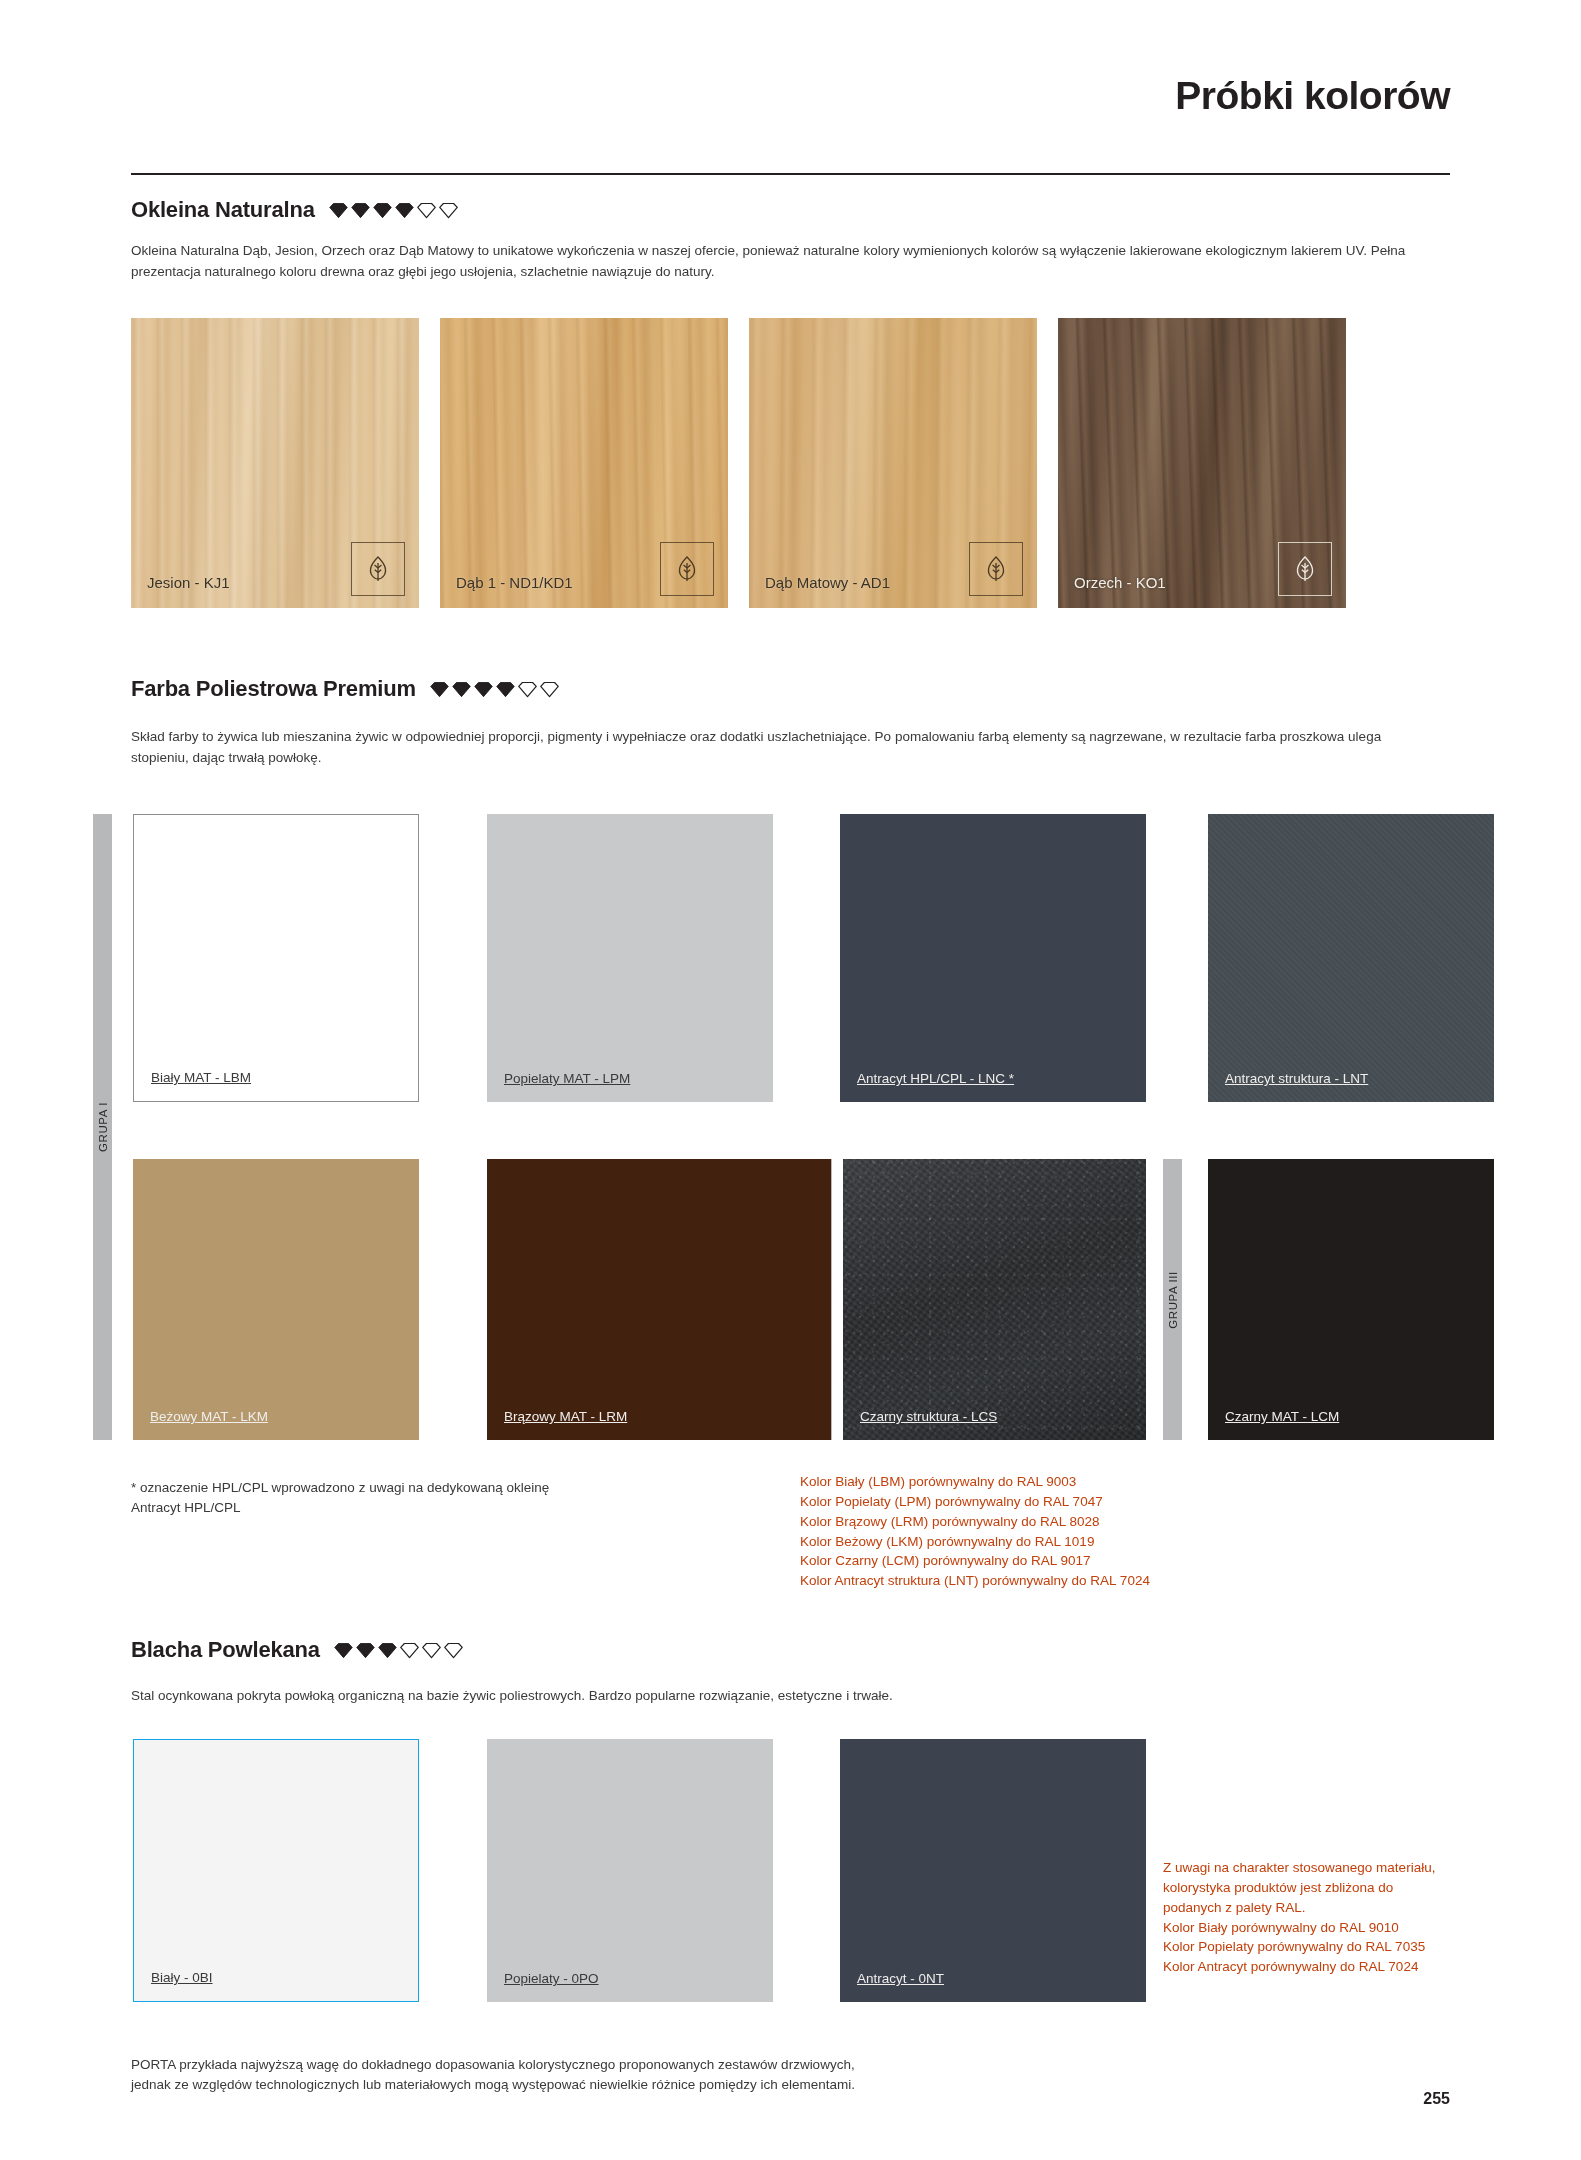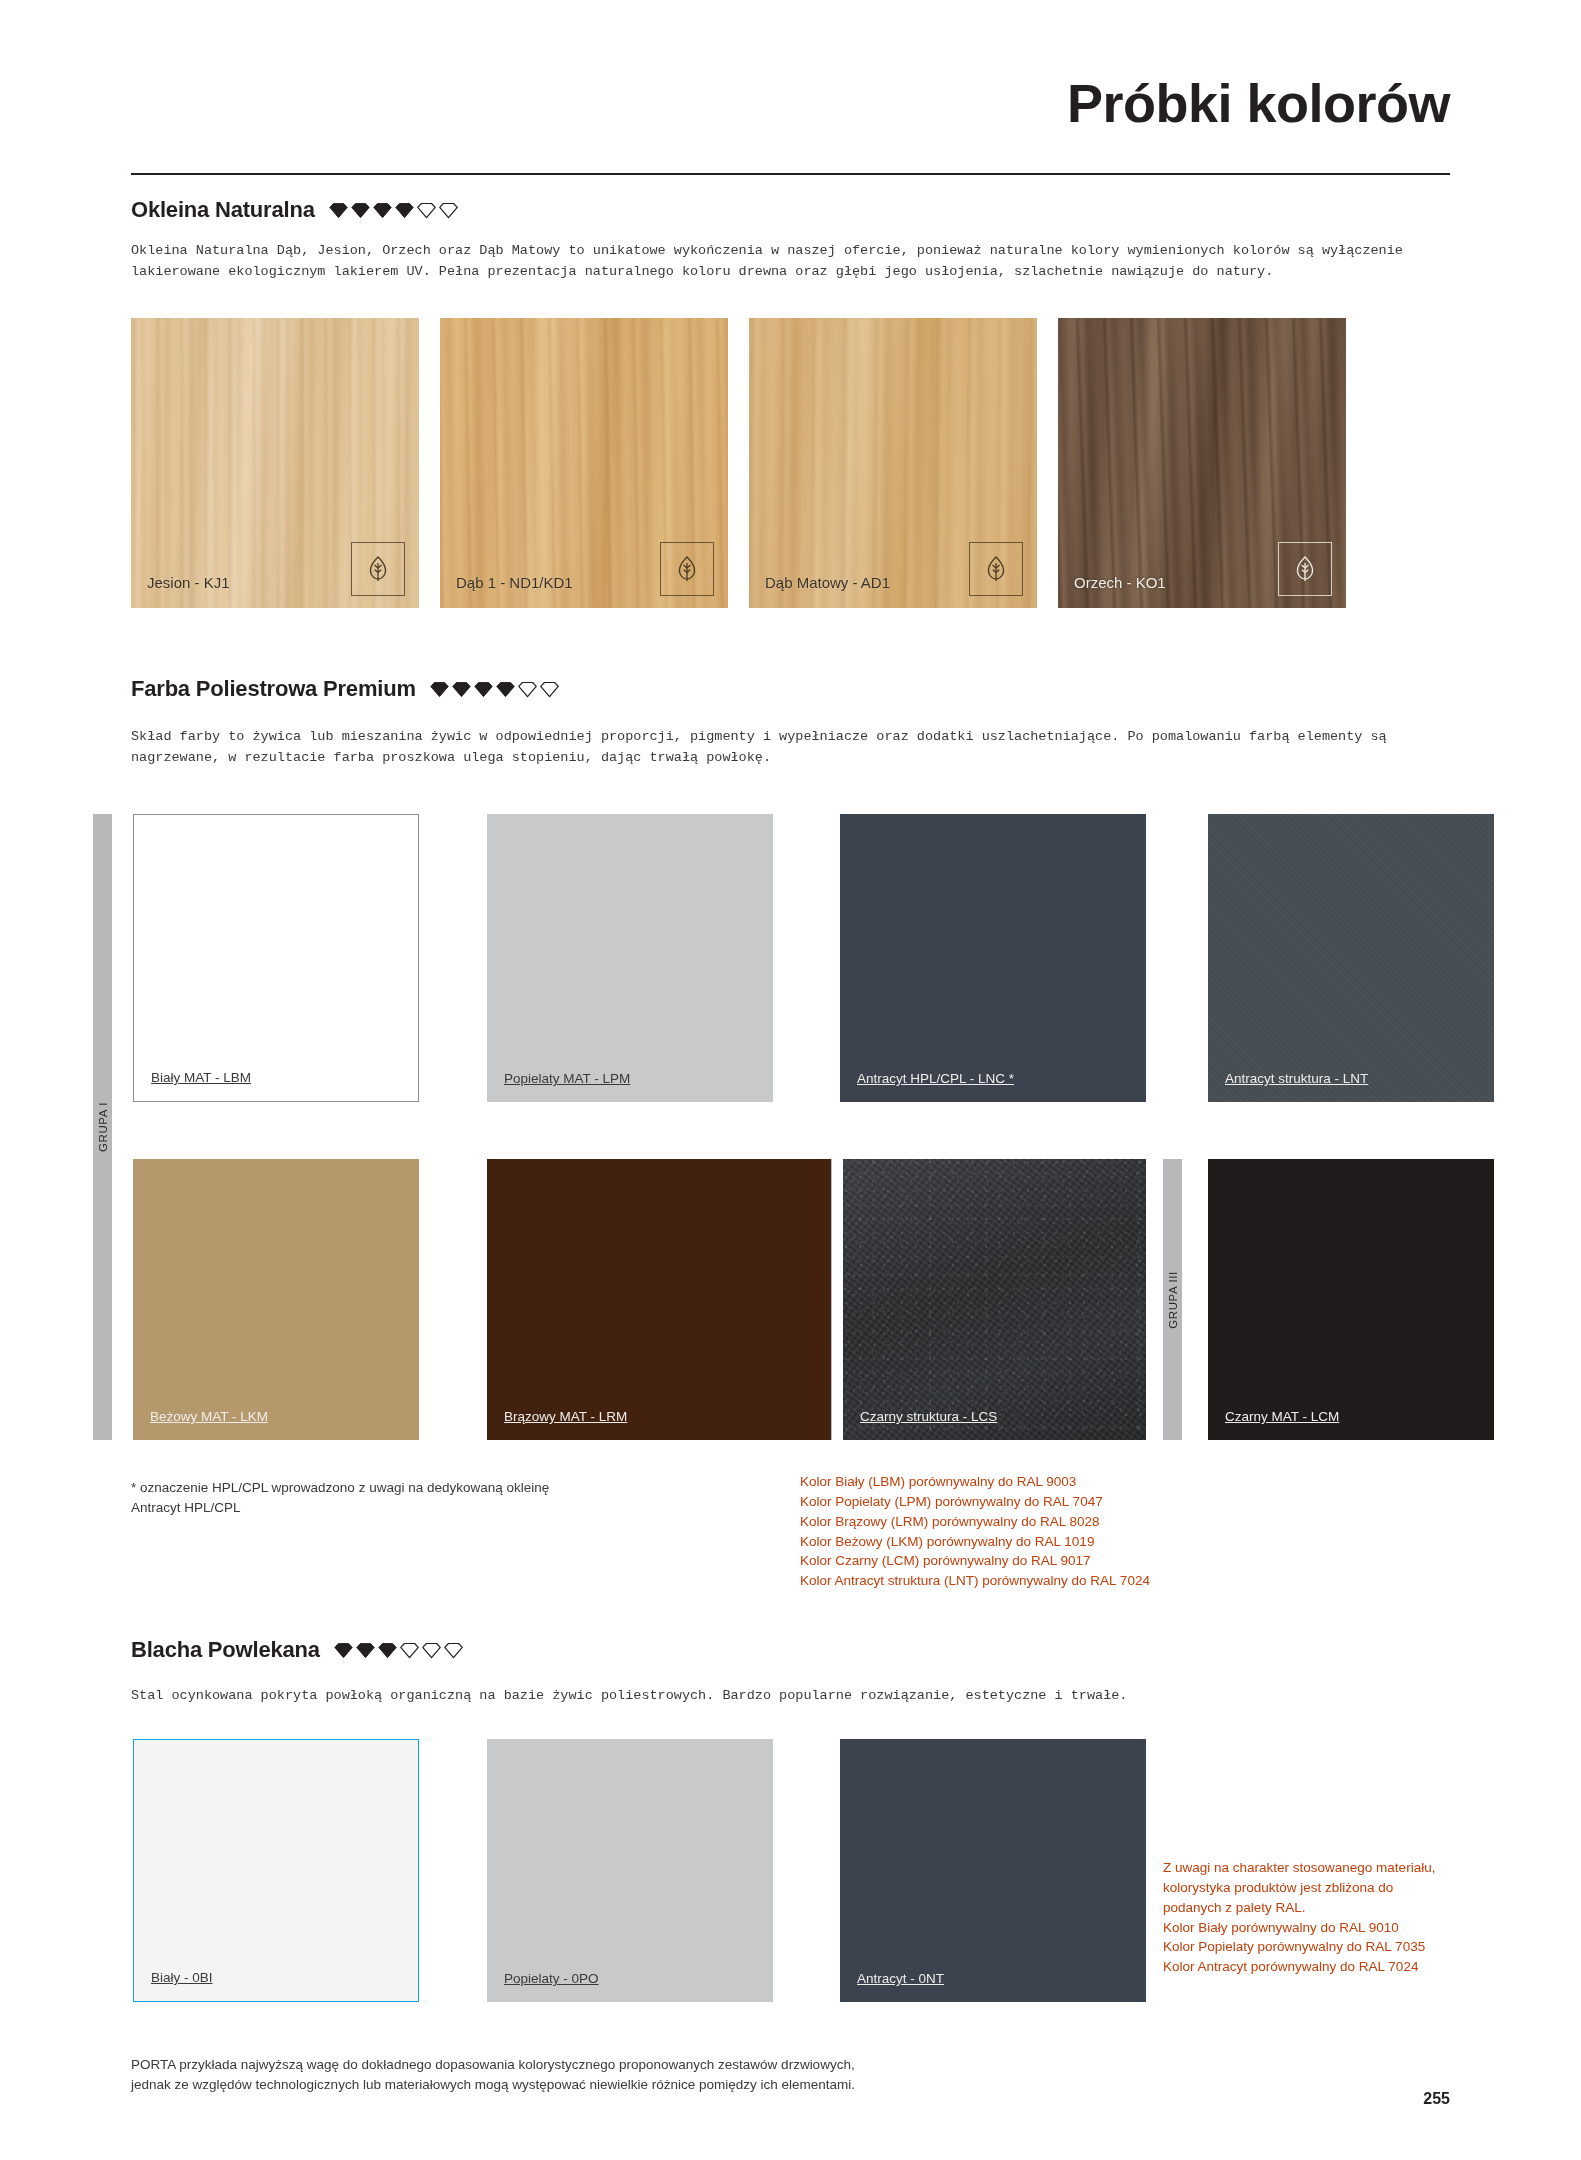--- a/index.html
+++ b/index.html
@@ -14,21 +14,21 @@
     overflow: hidden;
   }
 
   .page { position: relative; width: 1581px; height: 2160px; }
 
   
   .page-title {
     position: absolute;
     right: 131px;
     top: 76px;
-    font-size: 54px;
+    font-size: 39px;
     font-weight: bold;
     letter-spacing: -0.5px;
     color: #231f20;
     line-height: 1;
     white-space: nowrap;
   }
   .title-rule {
     position: absolute;
     left: 131px; right: 131px;
     top: 173px;
@@ -51,21 +51,21 @@
     letter-spacing: -0.2px;
   }
   .gems { display: flex; align-items: center; gap: 1px; }
   .gem { display: block; width: 21px; height: 19px; }
 
   .section-desc {
     position: absolute;
     font-size: 13.5px;
     line-height: 1.52;
     color: #3a3a3a;
-    font-family: Liberation Mono, monospace;
+    font-family: Liberation Sans, sans-serif;
   }
 
   
   .wood-row { position: absolute; left: 131px; top: 318px; display: flex; gap: 21px; }
   .wood-card {
     position: relative;
     width: 288px;
     height: 290px;
     overflow: hidden;
   }

